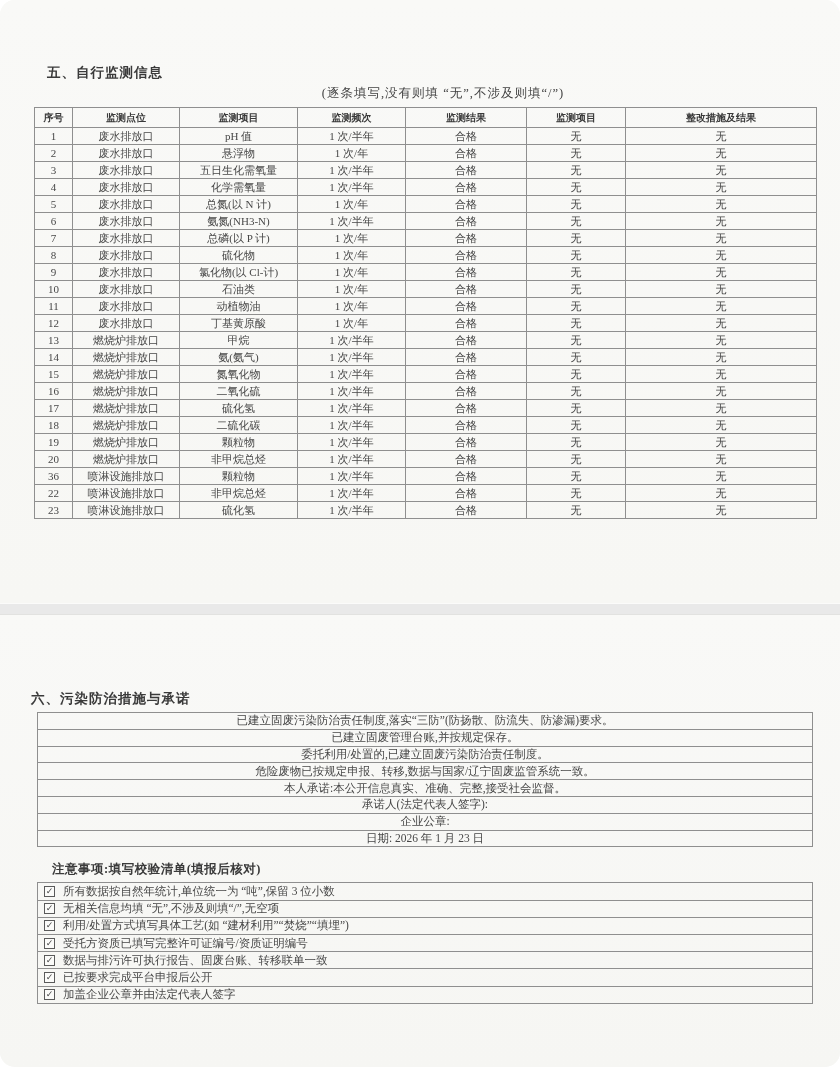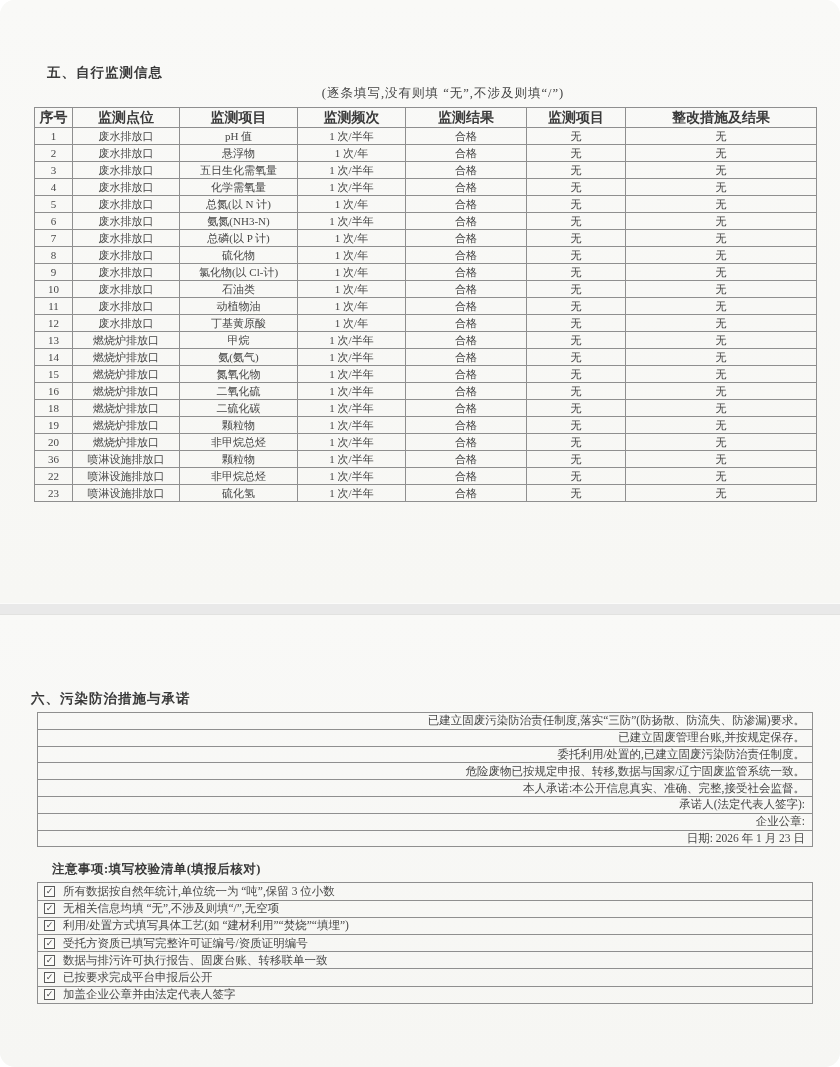--- a/index.html
+++ b/index.html
@@ -22,25 +22,25 @@
   .page1 .section-title{padding:64px 0 0 47px;}
   .page2 .section-title{padding:75px 0 0 31px;}
   .note{margin:3px 0 0 46px;font-size:12.5px;letter-spacing:1px;color:#424242;text-align:center;}
 
   table{border-collapse:collapse;table-layout:fixed;}
   th,td{border:1px solid #8f8f8f;padding:0 2px;text-align:center;overflow:hidden;white-space:nowrap;}
   th{font-weight:bold;color:#3a3a3a;}
   td{color:#474747;}
 
   .mon-table{margin:5px 0 0 34px;width:782px;font-size:11px;}
-  .mon-table th{height:19px;font-size:14px;font-family:Liberation Mono, monospace;}
+  .mon-table th{height:19px;font-size:10px;font-family:Liberation Mono, monospace;}
   .mon-table td{height:16px;}
 
   .stmt-table{margin:4px 0 0 37px;width:776px;font-size:11.5px;}
-  .stmt-table td{height:15.8px;text-align:right;padding:0 7px;}
+  .stmt-table td{height:15.8px;text-align:center;padding:0 7px;}
 
   .checklist-title{margin:14px 0 0 52px;font-size:12.5px;font-weight:bold;color:#3a3a3a;letter-spacing:0.5px;}
   .chk-table{margin:4px 0 0 37px;width:776px;font-size:11.5px;}
   .chk-table td{height:16.2px;text-align:left;padding:0 6px;}
   .checkbox{
     display:inline-block;width:9px;height:9px;border:1px solid #5a5a5a;
     font-size:9px;line-height:9px;text-align:center;color:#454545;
     margin-right:8px;vertical-align:1px;background:#fbfbf9;
   }
 </style>
@@ -213,20 +213,29 @@
           <tr>
             <td>16</td>
             <td>燃烧炉排放口</td>
             <td>二氧化硫</td>
             <td>1 次/半年</td>
             <td>合格</td>
             <td>无</td>
             <td>无</td>
           </tr>
           <tr>
+            <td>17</td>
+            <td>燃烧炉排放口</td>
+            <td>硫化氢</td>
+            <td>1 次/半年</td>
+            <td>合格</td>
+            <td>无</td>
+            <td>无</td>
+          </tr>
+          <tr>
             <td>18</td>
             <td>燃烧炉排放口</td>
             <td>二硫化碳</td>
             <td>1 次/半年</td>
             <td>合格</td>
             <td>无</td>
             <td>无</td>
           </tr>
           <tr>
             <td>19</td>

